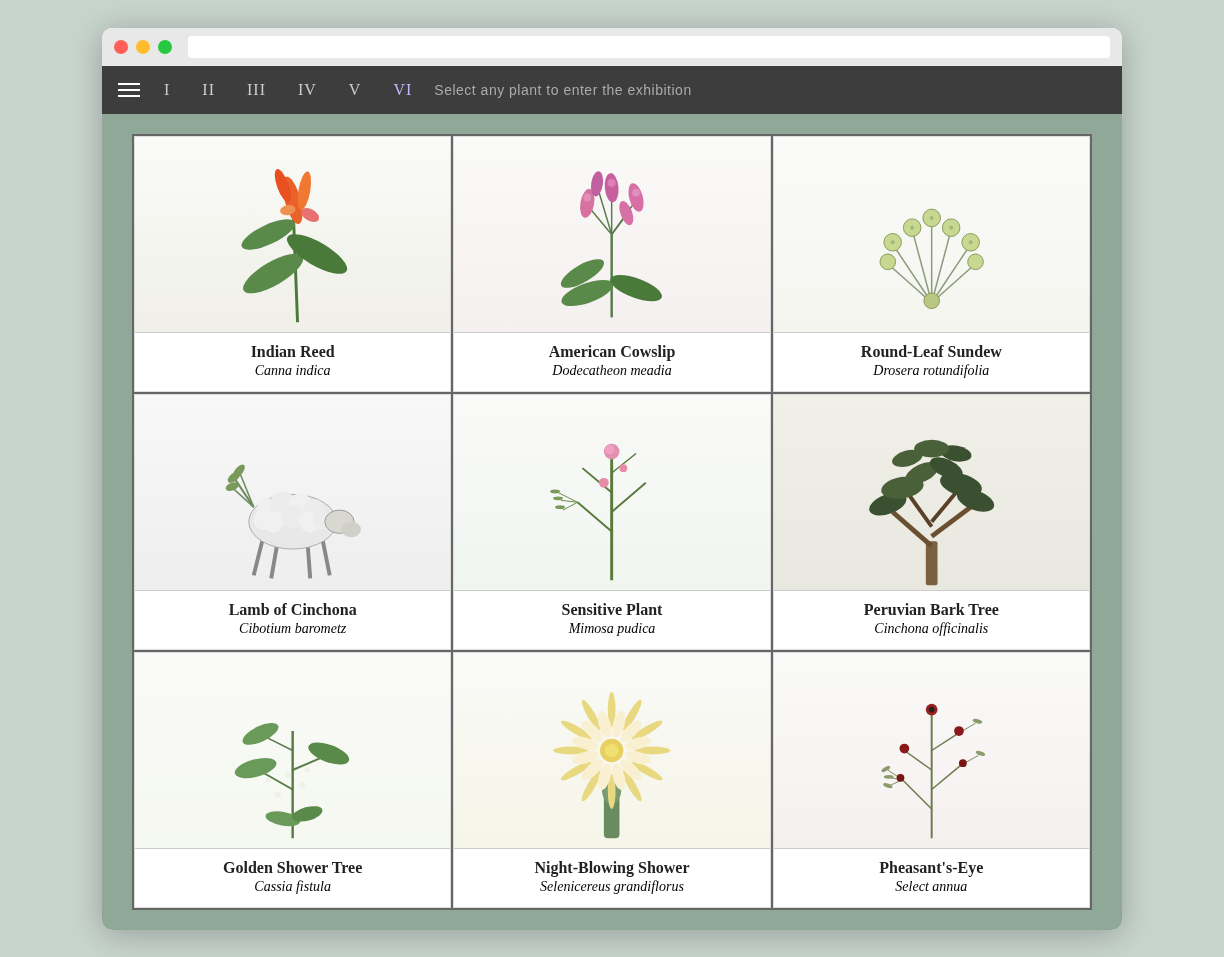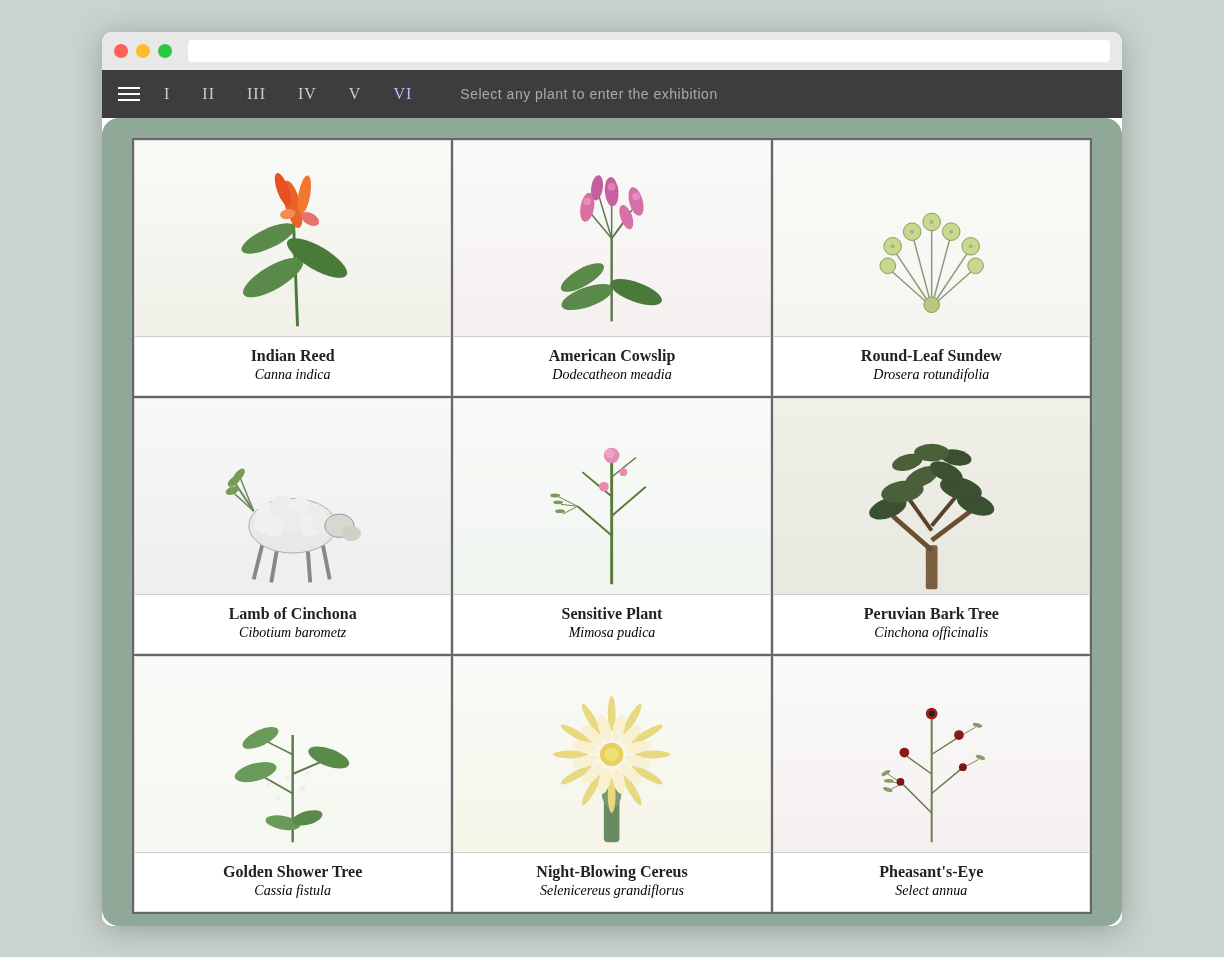--- a/index.html
+++ b/index.html
@@ -76,29 +76,28 @@
       cursor: pointer;
       text-decoration: none;
       letter-spacing: 1px;
     }
     .nav-tab.active {
       color: #c4b5fd;
     }
     .nav-hint {
       color: #aaa;
       font-size: 14px;
-      margin-left: 48px;
+      margin-left: 22px;
       font-family: Arial, sans-serif;
       letter-spacing: 0.5px;
     }
     .main-content {
       background: #8fa898;
-      padding: 20px 30px 12px 30px;
+      padding: 20px 30px 20px 30px;
       min-height: 780px;
-      border-radius: 17px;
     }
     .plant-grid {
       display: grid;
       grid-template-columns: repeat(3, 1fr);
       gap: 2px;
       background: #666;
       border: 2px solid #666;
     }
     .plant-card {
       background: #fff;
@@ -462,21 +461,21 @@
               <ellipse cx="0" cy="-28" rx="6" ry="14" fill="#f8f0d0" transform="rotate(285)"></ellipse>
               <ellipse cx="0" cy="-28" rx="6" ry="14" fill="#f8f0d0" transform="rotate(315)"></ellipse>
               <ellipse cx="0" cy="-28" rx="6" ry="14" fill="#f8f0d0" transform="rotate(345)"></ellipse>
 
               <circle cx="0" cy="0" r="12" fill="#e8d060"></circle>
               <circle cx="0" cy="0" r="7" fill="#f0e070"></circle>
             </g>
           </svg>
         </div>
         <div class="plant-info">
-          <div class="plant-common-name">Night-Blowing Cereus</div>
+          <div class="plant-common-name">Night-Blowing Shower</div>
           <div class="plant-scientific-name">Selenicereus grandiflorus</div>
         </div>
       </div>
 
       <div class="plant-card">
         <div class="plant-image-area pheasants-eye-bg">
           <svg viewBox="0 0 200 200" class="plant-svg">
 
             <line x1="100" y1="190" x2="100" y2="60" stroke="#6a7a4a" stroke-width="2"></line>
 

